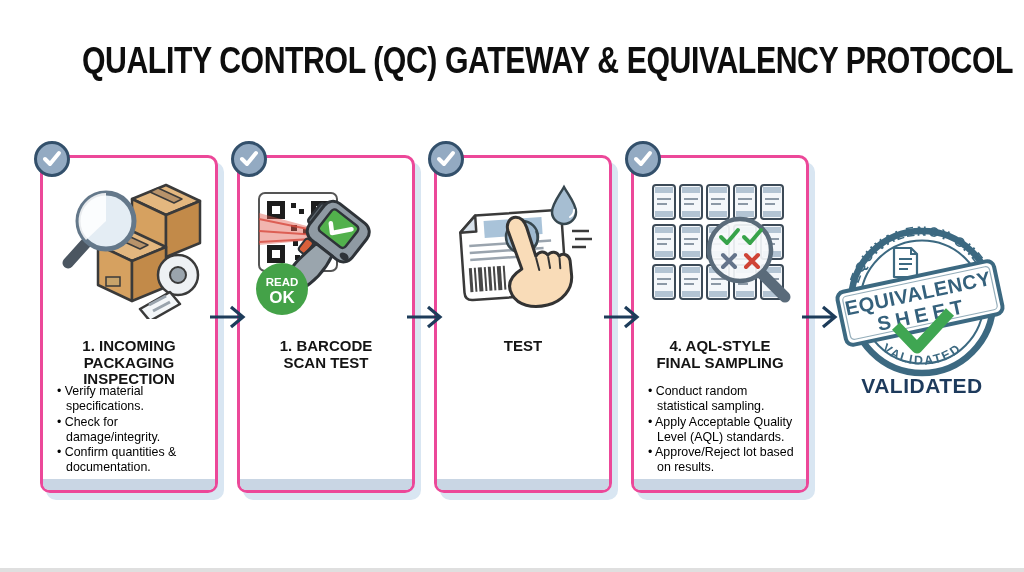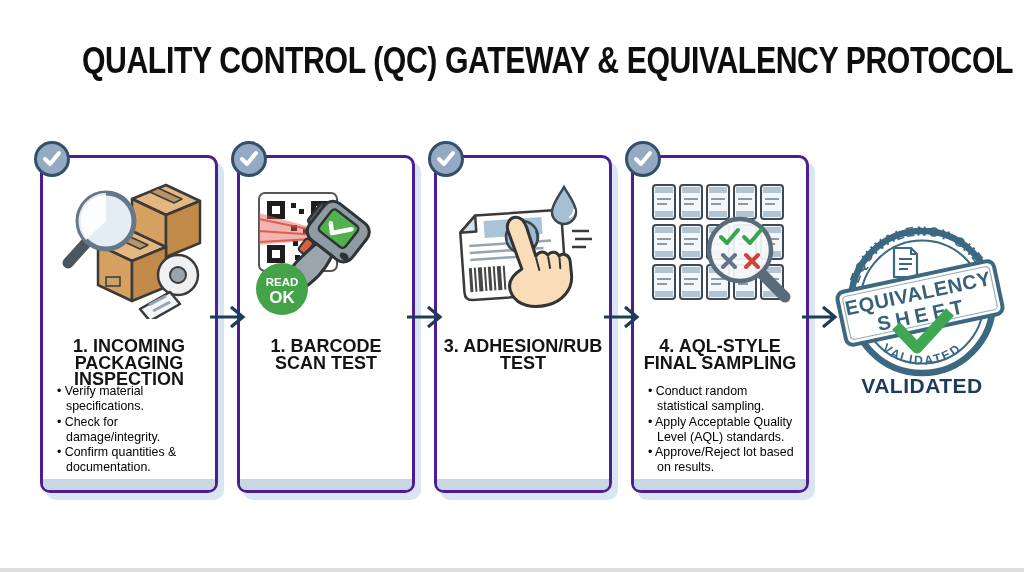--- a/index.html
+++ b/index.html
@@ -8,40 +8,40 @@
     background:#ffffff;
     font-family:"Liberation Sans","DejaVu Sans",sans-serif;
   }
   .main-title{
     position:absolute;top:40px;left:0;width:1024px;text-align:center;
     font-size:36px;font-weight:bold;color:#0e0e0e;letter-spacing:-0.5px;
     transform:scaleX(0.84);transform-origin:50% 50%;white-space:nowrap;
   }
   .card{
     position:absolute;top:155px;width:178px;height:338px;background:#fff;
-    border:3px solid #4c1d95;border-radius:10px;
+    border:3px solid #ec4899;border-radius:10px;
     box-shadow:6px 7px 0 #d9e6f2;
     box-sizing:border-box;
   }
   .card::after{
     content:"";position:absolute;left:0;right:0;bottom:0;height:11px;
     background:#c9d6e4;border-radius:0 0 6px 6px;
   }
   .badge{
     position:absolute;left:-9px;top:-17px;width:36px;height:36px;border-radius:50%;
     background:#93aac2;border:3px solid #33506b;box-sizing:border-box;
     display:flex;align-items:center;justify-content:center;
   }
   .icon-wrap{
     position:absolute;top:16px;left:0;width:100%;height:150px;
     display:flex;align-items:center;justify-content:center;
   }
   .card-title{
     position:absolute;top:180px;left:0;width:100%;text-align:center;
-    font-size:18px;font-weight:bold;color:#141414;line-height:16.5px;
+    font-size:15px;font-weight:bold;color:#141414;line-height:16.5px;
   }
   .bullets{
     position:absolute;top:226px;left:14px;right:6px;margin:0;padding:0;
     list-style:none;font-size:12.4px;color:#000000;line-height:15.3px;
   }
   .bullets li{padding-left:9px;text-indent:-9px;margin-bottom:0;}
   .bullets li::before{content:"• ";}
   .flow-arrow{position:absolute;top:304px;}
   .stamp-wrap{position:absolute;left:832px;top:212px;width:180px;height:180px;}
   .stamp-caption{
@@ -186,21 +186,20 @@
       <path d="M122,38 A8,8 0 0 0 126,31" stroke="#ffffff" stroke-width="2" fill="none" stroke-linecap="round"></path>
       <g transform="rotate(-10 85 90)">
         <path d="M74,88 L67,48 C66,41 71,35 77,36 C83,37 85,42 86,48 L90,78
                  C94,73 100,74 102,79 C106,75 112,77 113,82 C117,79 123,82 123,88
                  L122,102 C121,117 108,127 93,128 C77,129 64,123 60,112 C56,101 62,93 74,88 Z" fill="#f9dcb8" stroke="#333" stroke-width="3" stroke-linejoin="round"></path>
         <path d="M90,80 L91,92 M102,81 L102,92 M113,84 L112,94" stroke="#333" stroke-width="2" fill="none" stroke-linecap="round"></path>
       </g>
     </svg>
   </div>
   <div class="card-title">
-    <span style="display:block">3. ADHESION/RUB</span>
     <span style="display:block">TEST</span>
   </div>
 </div>
 
 <div class="card" style="left:631px">
   <div class="badge">
     <svg width="22" height="22" viewBox="0 0 22 22">
       <path d="M4,11 L9,16 L18,5" stroke="#fff" stroke-width="4" fill="none" stroke-linecap="round" stroke-linejoin="round"></path>
     </svg>
   </div>

